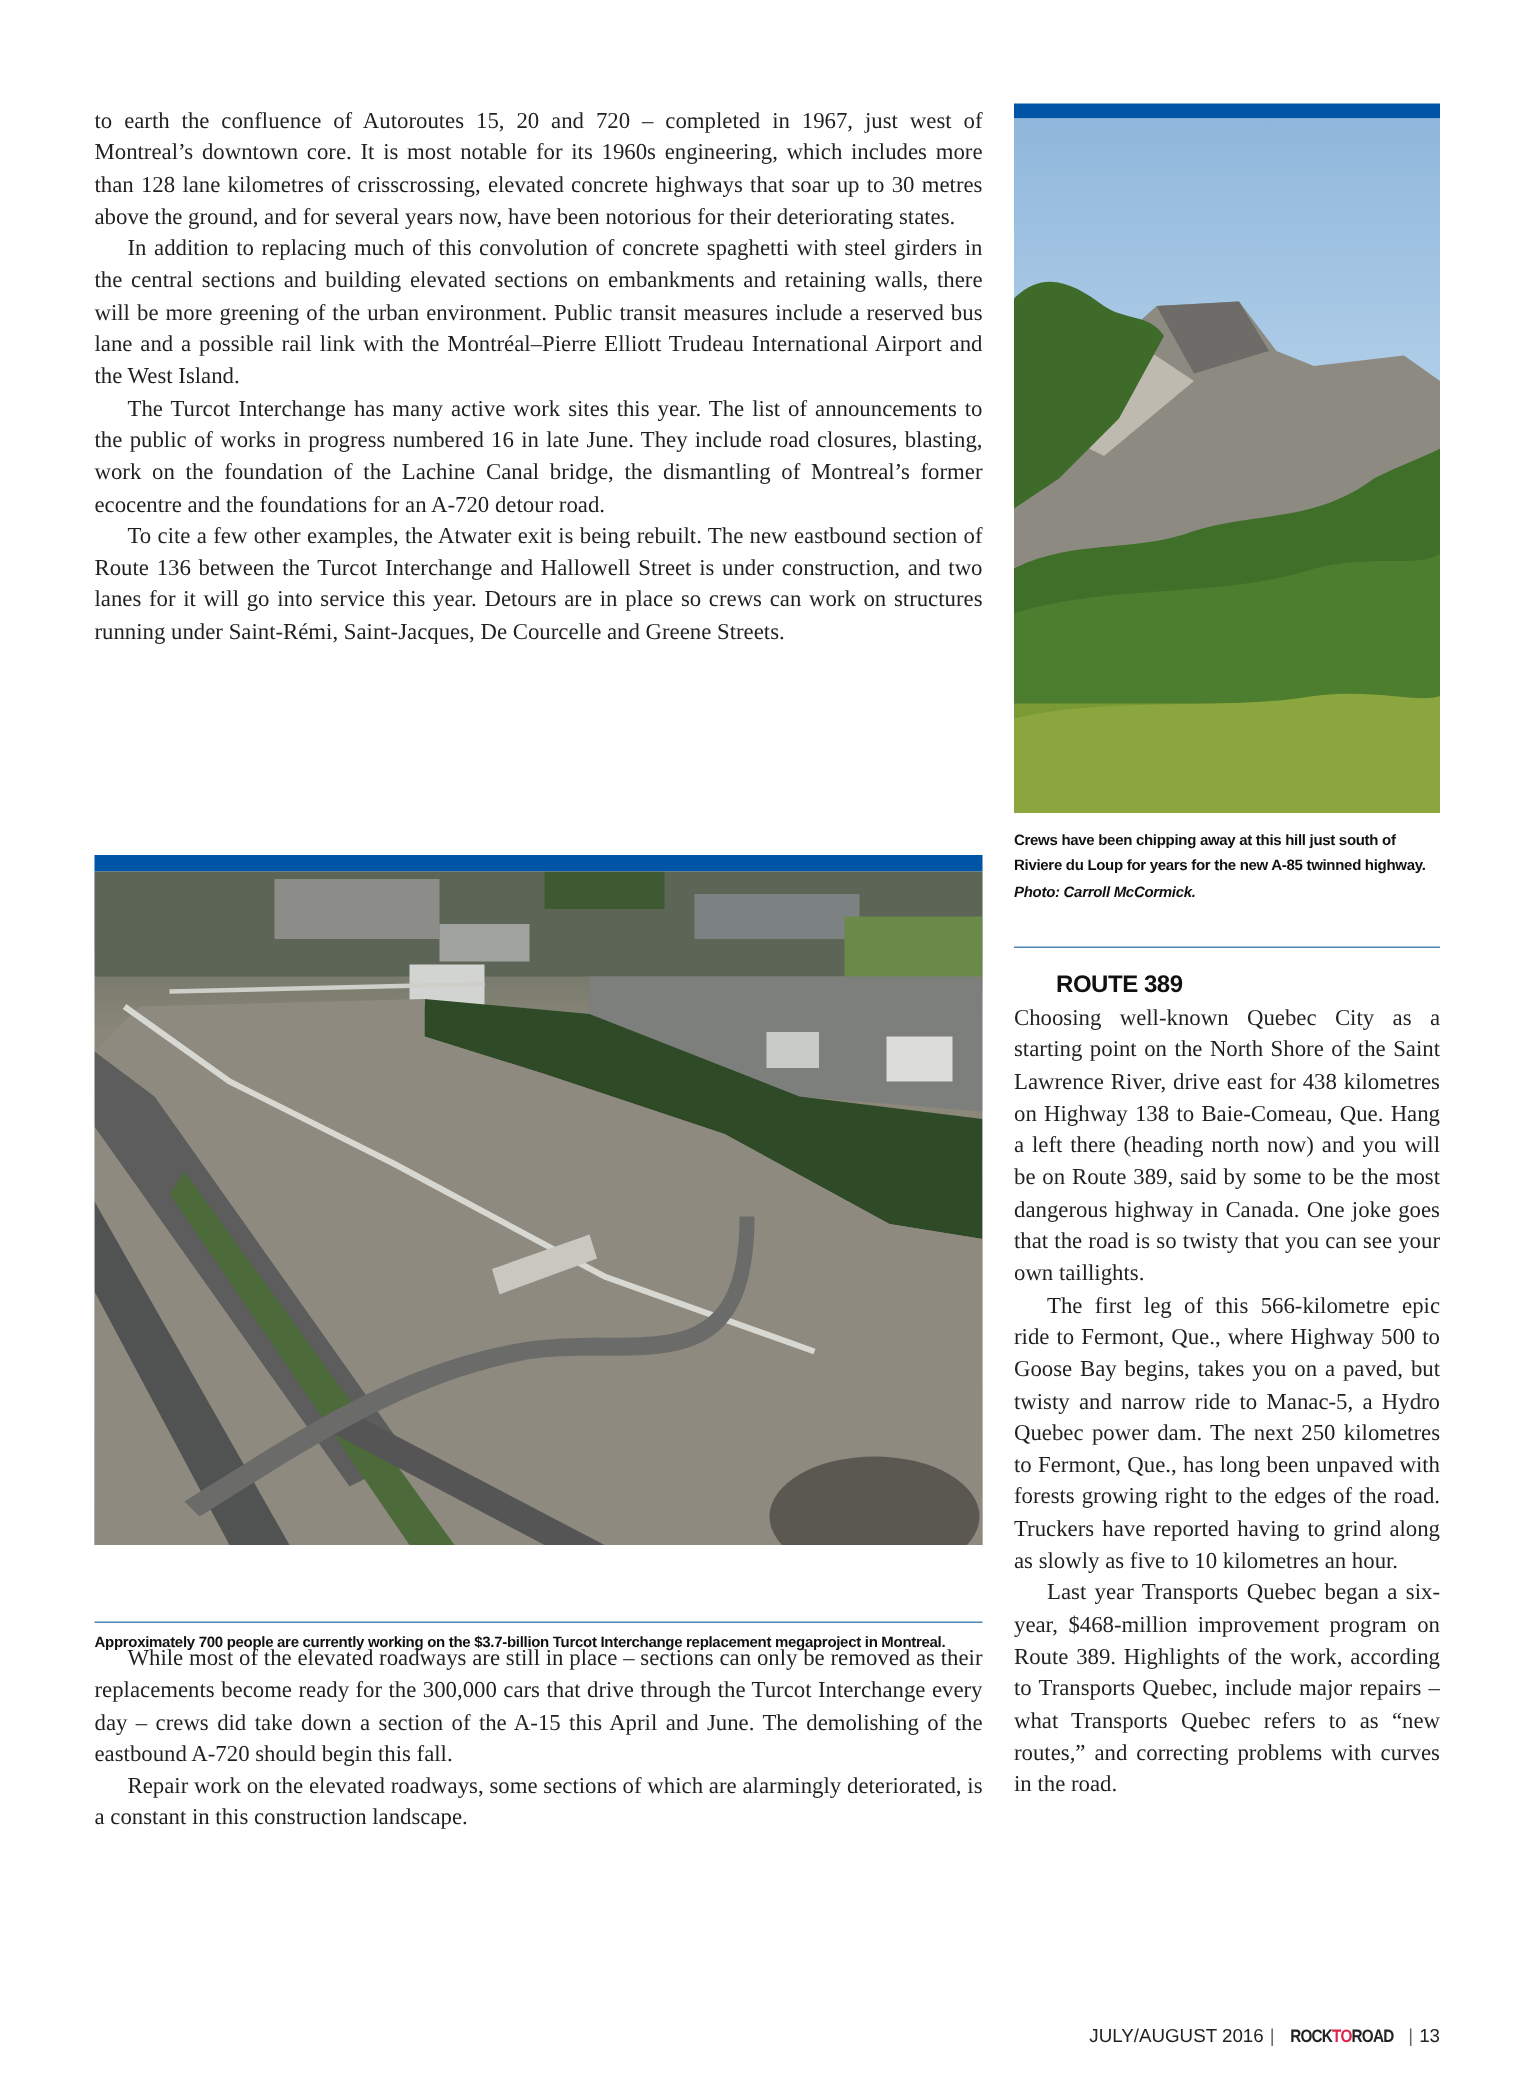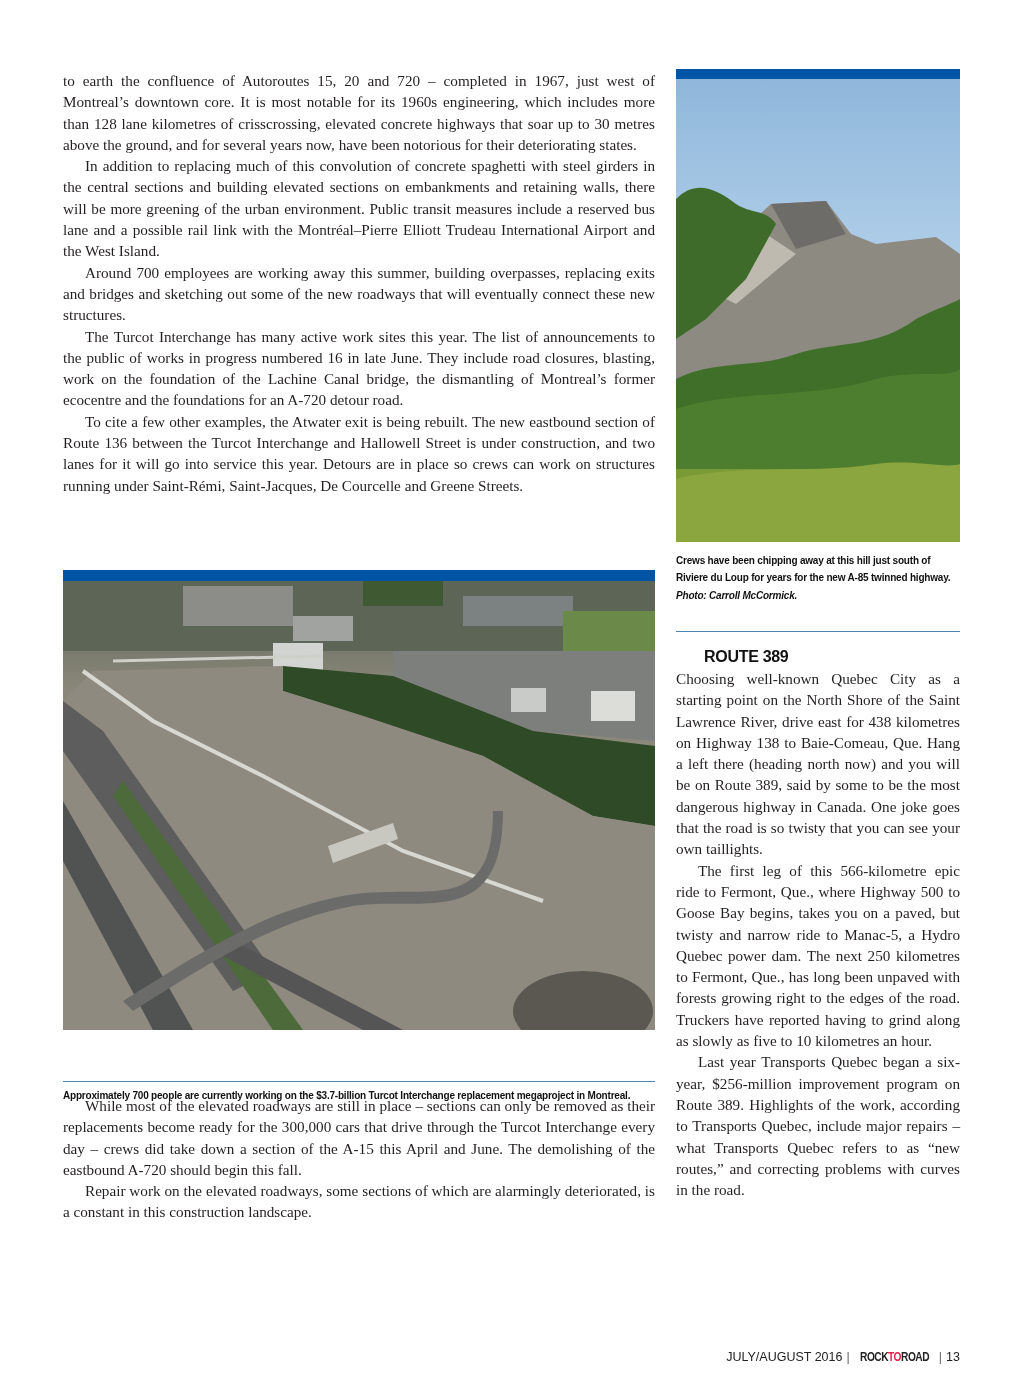--- a/index.html
+++ b/index.html
@@ -66,21 +66,20 @@
   #footer .logo .to { color:#e0224b; }
 
   svg { display:block; }
 </style>
 </head>
 <body>
 
 <div class="col-left body-text" id="left-top">
   <p class="noindent">to earth the confluence of Autoroutes 15, 20 and 720 – completed in 1967, just west of Montreal’s downtown core. It is most notable for its 1960s engineering, which includes more than 128 lane kilometres of crisscrossing, elevated concrete highways that soar up to 30 metres above the ground, and for several years now, have been notorious for their deteriorating states.</p>
   <p>In addition to replacing much of this convolution of concrete spaghetti with steel girders in the central sections and building elevated sections on embankments and retaining walls, there will be more greening of the urban environment. Public transit measures include a reserved bus lane and a possible rail link with the Montréal–Pierre Elliott Trudeau International Airport and the West Island.</p>
-  <p>Around 700 employees are working away this summer, building overpasses, replacing exits and bridges and sketching out some of the new roadways that will even­tually connect these new structures.</p>
   <p>The Turcot Interchange has many active work sites this year. The list of announce­ments to the public of works in progress numbered 16 in late June. They include road closures, blasting, work on the foundation of the Lachine Canal bridge, the dismantling of Montreal’s former ecocentre and the foundations for an A-720 detour road.</p>
   <p>To cite a few other examples, the Atwater exit is being rebuilt. The new eastbound section of Route 136 between the Turcot Interchange and Hallowell Street is under construction, and two lanes for it will go into service this year. Detours are in place so crews can work on structures running under Saint-Rémi, Saint-Jacques, De Courcelle and Greene Streets.</p>
 </div>
 
 <div class="photo-bar" id="aerial-bar"></div>
 <div class="photo" id="aerial-photo" role="img" aria-label="Aerial view of the Turcot Interchange construction site in Montreal">
   <svg width="592" height="449" viewBox="0 0 592 449">
 
     <rect x="0" y="0" width="592" height="70" fill="#5d6656"></rect>
     <rect x="120" y="5" width="110" height="40" fill="#8c8c88"></rect>
@@ -151,21 +150,21 @@
   <span>Crews have been chipping away at this hill just south of Riviere du Loup for years for the new A-85 twinned highway.</span><br>
   <span class="credit">Photo: Carroll McCormick.</span>
 </div>
 <div class="rule" id="hill-rule"></div>
 
 <h2 id="route-heading">ROUTE 389</h2>
 
 <div class="col-right body-text" id="right-body">
   <p class="noindent">Choosing well-known Quebec City as a starting point on the North Shore of the Saint Lawrence River, drive east for 438 kilometres on Highway 138 to Baie-Comeau, Que. Hang a left there (heading north now) and you will be on Route 389, said by some to be the most dangerous highway in Canada. One joke goes that the road is so twisty that you can see your own taillights.</p>
   <p>The first leg of this 566-kilometre epic ride to Fermont, Que., where Highway 500 to Goose Bay begins, takes you on a paved, but twisty and narrow ride to Manac-5, a Hydro Quebec power dam. The next 250 kilometres to Fermont, Que., has long been unpaved with forests growing right to the edges of the road. Truckers have reported having to grind along as slowly as five to 10 kilometres an hour.</p>
-  <p>Last year Transports Quebec began a six-year, $256-million improvement pro­gram on Route 389. Highlights of the work, according to Transports Quebec, include major repairs – what Transports Quebec refers to as “new routes,” and cor­recting problems with curves in the road.</p>
+  <p>Last year Transports Quebec began a six-year, $468-million improvement pro­gram on Route 389. Highlights of the work, according to Transports Quebec, include major repairs – what Transports Quebec refers to as “new routes,” and cor­recting problems with curves in the road.</p>
 </div>
 
 <div id="footer">
   <span>JULY/AUGUST 2016</span>
   <span class="sep">|</span>
   <span class="logo"><span>ROCK</span><span class="to">TO</span><span>ROAD</span></span>
   <span class="sep">|</span>
   <span>13</span>
 </div>
 

